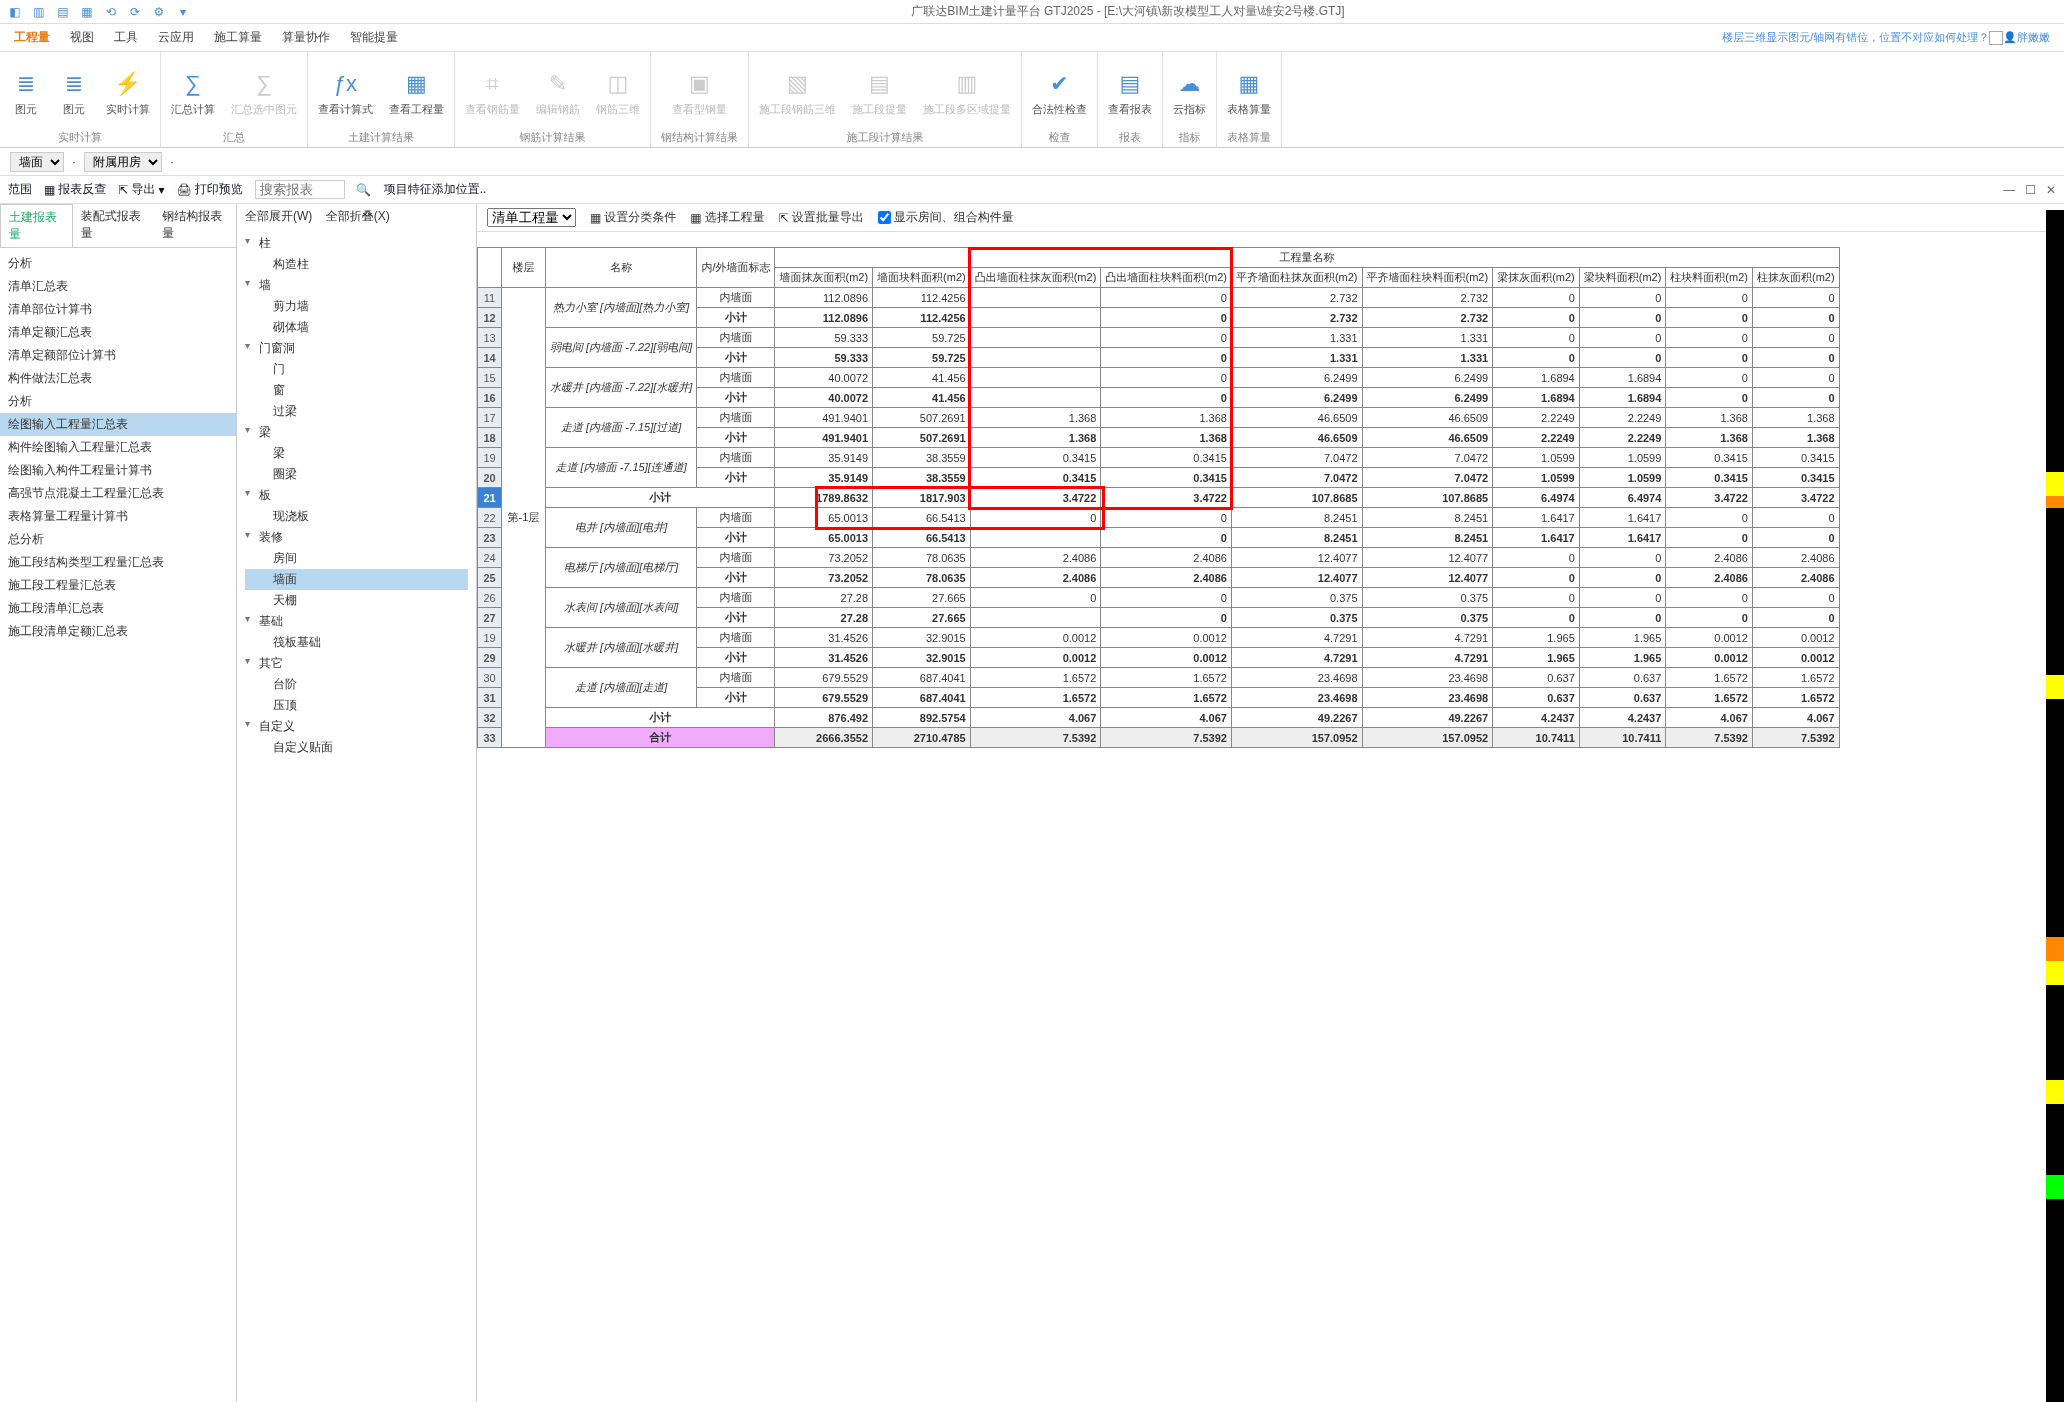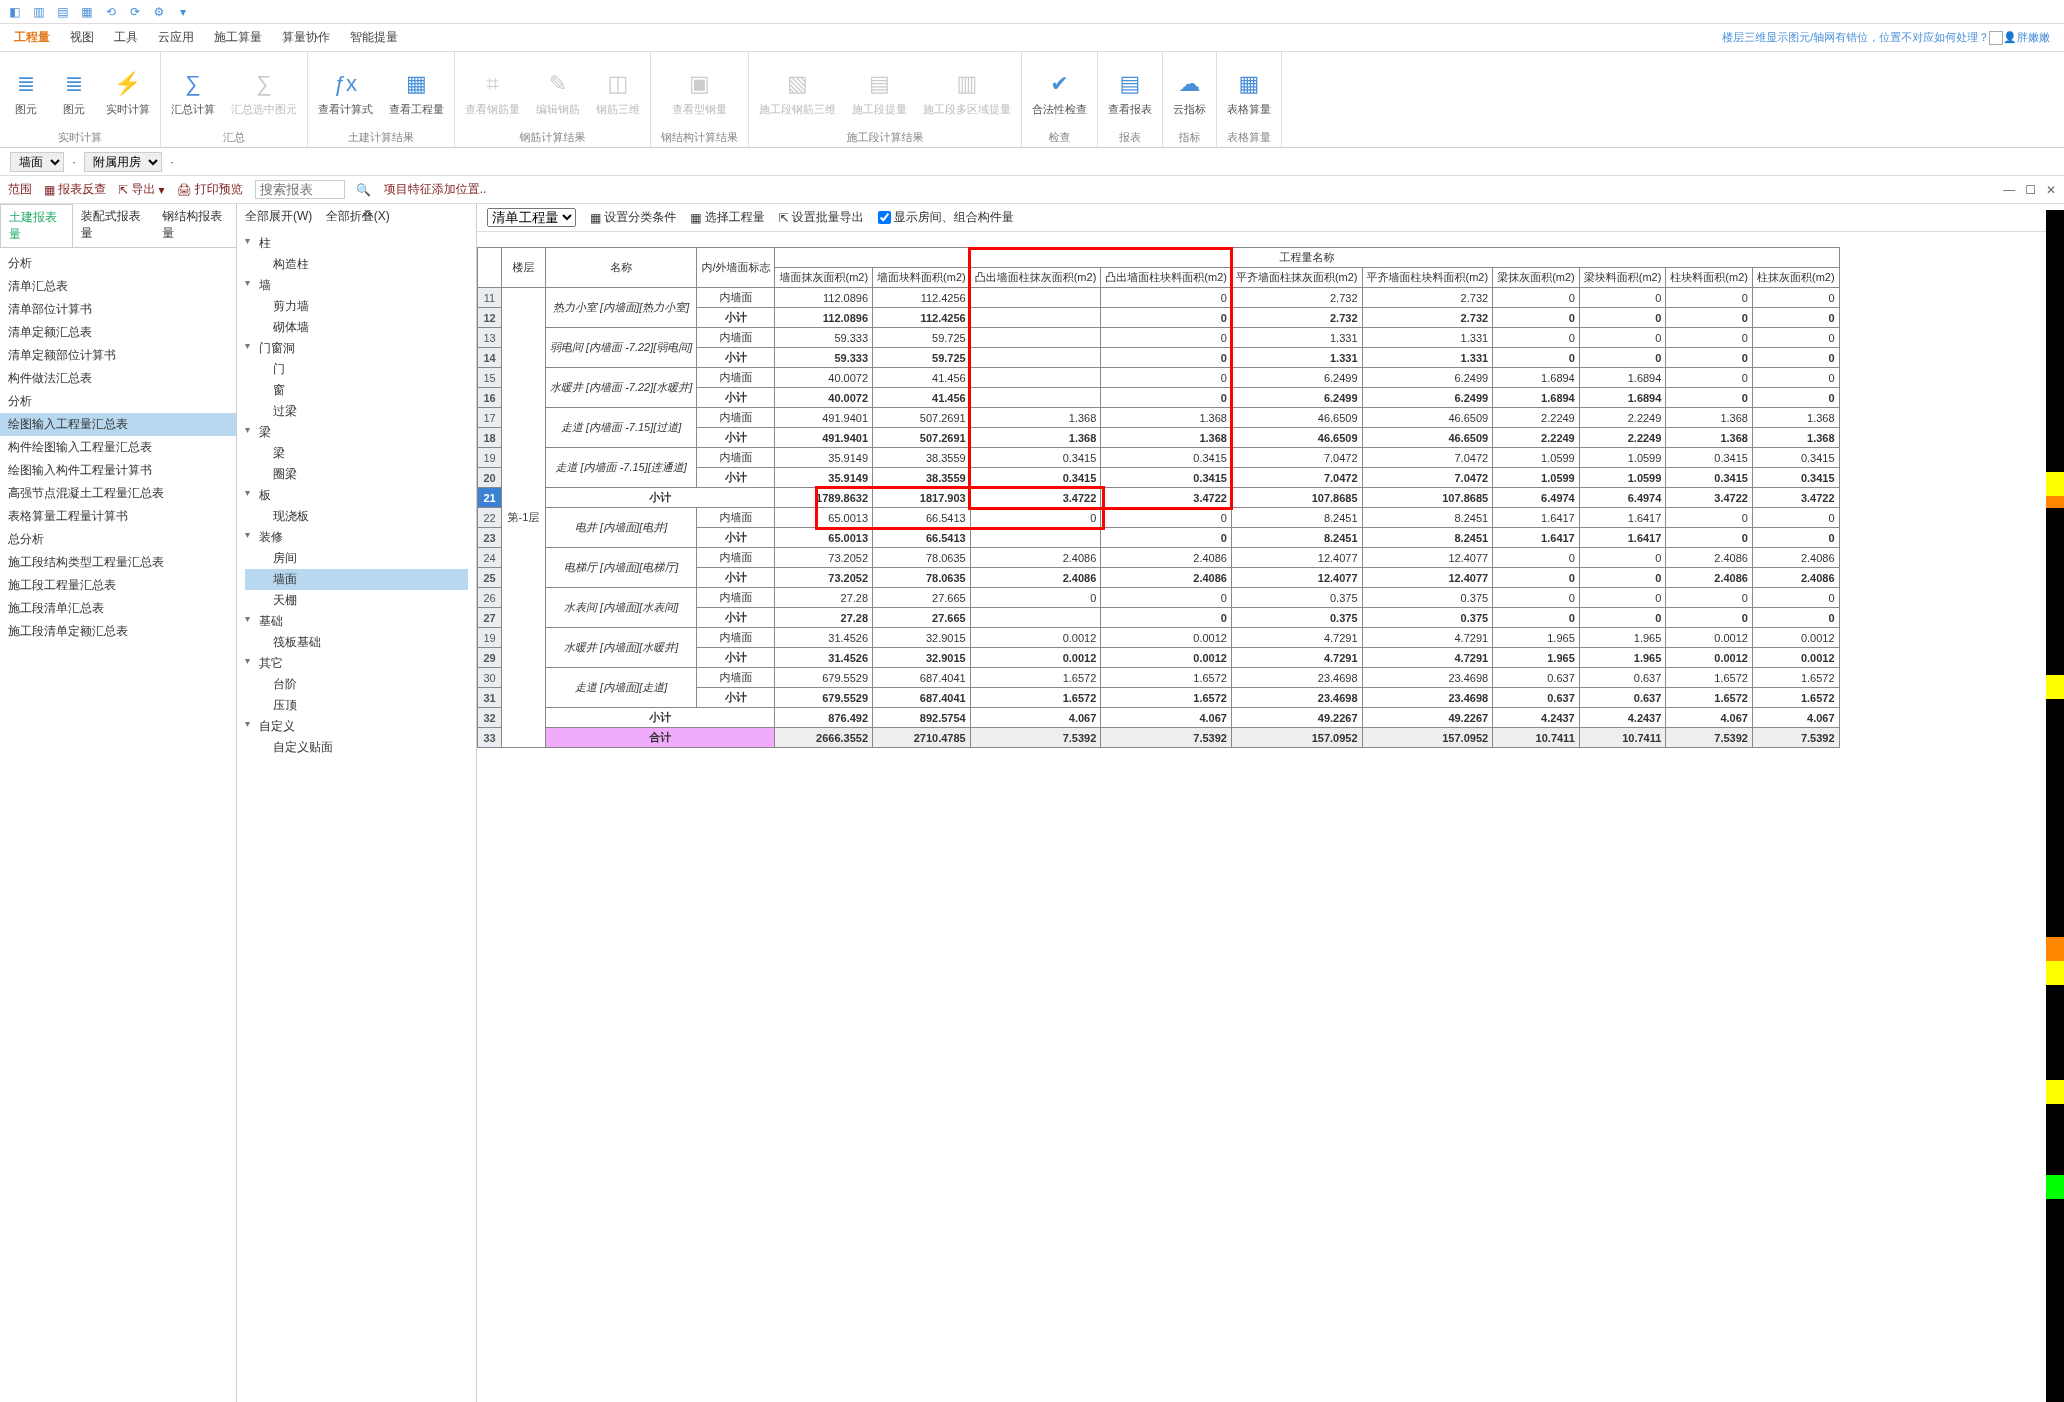--- a/index.html
+++ b/index.html
@@ -24,21 +24,21 @@
 .ribbon .grp .item.disabled { color: #bbb; }
 .ribbon .grp .item .bigico { width: 32px; height: 28px; display: flex; align-items: center; justify-content: center; }
 .ribbon .grp .gname { color: #888; font-size: 11px; padding-top: 2px; }
 
 
 .subbar { height: 28px; display: flex; align-items: center; padding: 0 10px; gap: 8px; border-bottom: 1px solid #ddd; font-size: 12px; }
 .subbar select, .subbar input { font-size: 12px; border: 1px solid #ccc; padding: 1px 4px; }
 
 
 .panel-row { display: flex; height: 28px; align-items: center; border-bottom: 1px solid #ddd; padding: 0 8px; gap: 12px; font-size: 12px; }
-.panel-row .pbtn { color: #7f1d1d; display: flex; align-items: center; gap: 3px; }
+.panel-row .pbtn { color: #0f172a; display: flex; align-items: center; gap: 3px; }
 .panel-row input.search { width: 90px; border: 1px solid #ccc; padding: 1px 4px; }
 .panel-row .winbtns { margin-left: auto; display: flex; gap: 10px; color: #666; }
 
 
 .main { display: flex; height: calc(100vh - 24px - 28px - 96px - 28px - 28px); }
 
 .left-pane { width: 237px; border-right: 1px solid #ccc; overflow-y: auto; }
 .left-tabs { display: flex; border-bottom: 1px solid #ccc; font-size: 12px; }
 .left-tabs .lt { padding: 4px 8px; cursor: pointer; }
 .left-tabs .lt.active { background: #fff; border: 1px solid #ccc; border-bottom: none; color: #2a6; }
@@ -82,20 +82,21 @@
 
 <div class="title-bar">
   <span class="ico">◧</span>
   <span class="ico">▥</span>
   <span class="ico">▤</span>
   <span class="ico">▦</span>
   <span class="ico">⟲</span>
   <span class="ico">⟳</span>
   <span class="ico">⚙</span>
   <span class="ico">▾</span>
+  <span class="app-title">广联达BIM土建计量平台 GTJ2025 - [E:\大河镇\新改模型工人对量\雄安2号楼.GTJ]</span>
 </div>
 
 <div class="menu-bar">
   <span id="menu-tabs"><span class="mtab active" style="margin-right: 20px;">工程量</span><span class="mtab" style="margin-right: 20px;">视图</span><span class="mtab" style="margin-right: 20px;">工具</span><span class="mtab" style="margin-right: 20px;">云应用</span><span class="mtab" style="margin-right: 20px;">施工算量</span><span class="mtab" style="margin-right: 20px;">算量协作</span><span class="mtab" style="margin-right: 20px;">智能提量</span></span>
   <span class="right-q">
     <span>楼层三维显示图元/轴网有错位，位置不对应如何处理？</span>
     <span class="sq"></span>
     <span style="color:#e77b1c">👤</span>
     <span>胖嫩嫩</span>
   </span>

